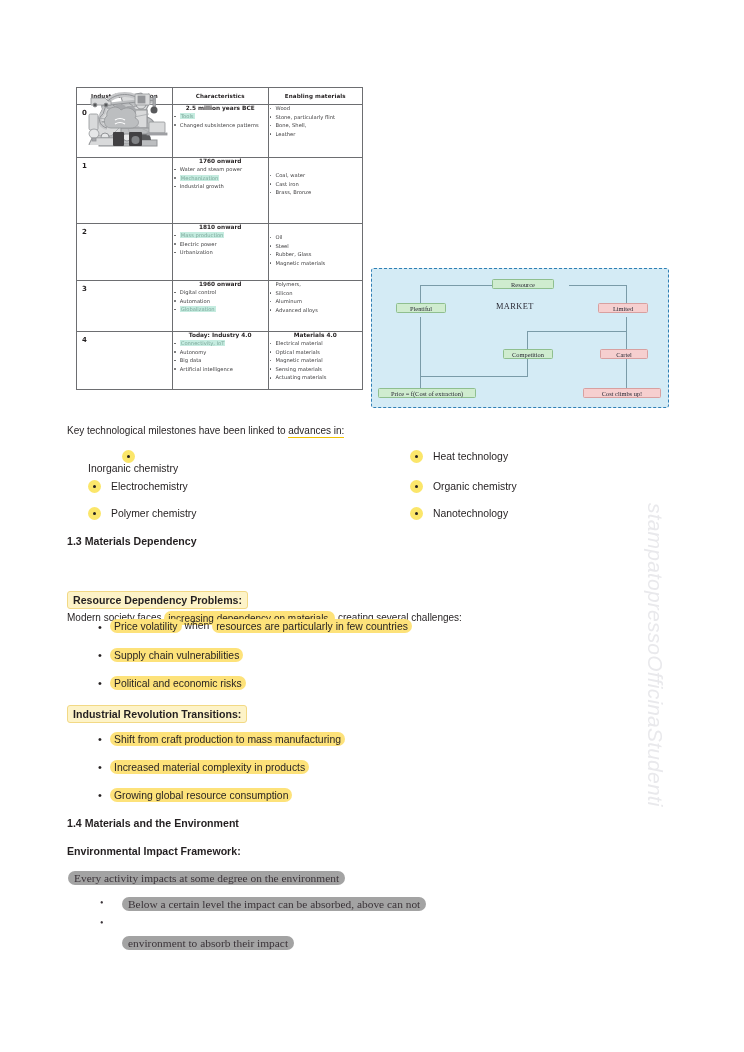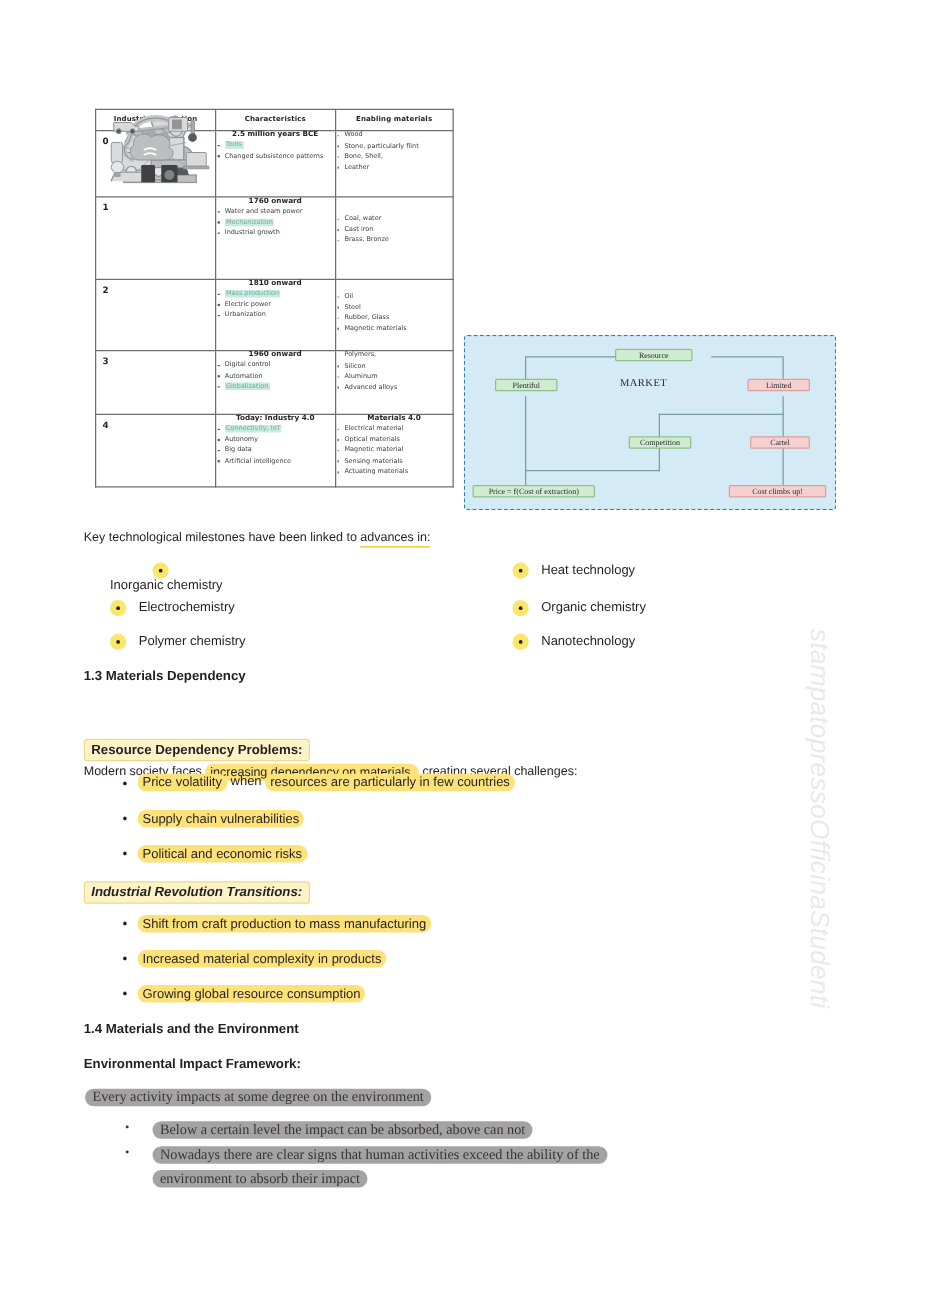--- a/index.html
+++ b/index.html
@@ -567,21 +567,21 @@
 <div class="li-plain" style="left:98px; top:648px;">
   <span class="bdot">•</span>
   <span class="mark">Supply chain vulnerabilities</span>
 </div>
 <div class="li-plain" style="left:98px; top:676px;">
   <span class="bdot">•</span>
   <span class="mark">Political and economic risks</span>
 </div>
 
 <div style="position:absolute; left:67px; top:704px;">
-  <span class="mark-soft h-sec" style="position:static; display:inline-block;font-style:italic;">Industrial Revolution Transitions:</span>
+  <span class="mark-soft h-sec" style="position:static; display:inline-block;">Industrial Revolution Transitions:</span>
 </div>
 
 <div class="li-plain" style="left:98px; top:732px;">
   <span class="bdot">•</span>
   <span class="mark">Shift from craft production to mass manufacturing</span>
 </div>
 <div class="li-plain" style="left:98px; top:760px;">
   <span class="bdot">•</span>
   <span class="mark">Increased material complexity in products</span>
 </div>
@@ -598,16 +598,16 @@
 </div>
 
 <div class="serif-li" style="left:100px; top:895px;">
   <span class="bdot">•</span>
   <span class="txt"><span class="mark-rose">Below a certain level the impact can be absorbed, above can not</span></span>
 </div>
 
 <div class="serif-li" style="left:100px; top:915px;">
   <span class="bdot">•</span>
   <span class="txt" style="display:block; max-width:500px;">
-    <span class="mark-rose">Nowadays there are clear signs that human activities exceed the ability of the</span><br>
+    <br>
     <span class="mark-rose">environment to absorb their impact</span>
   </span>
 </div>
 
 </body></html>

